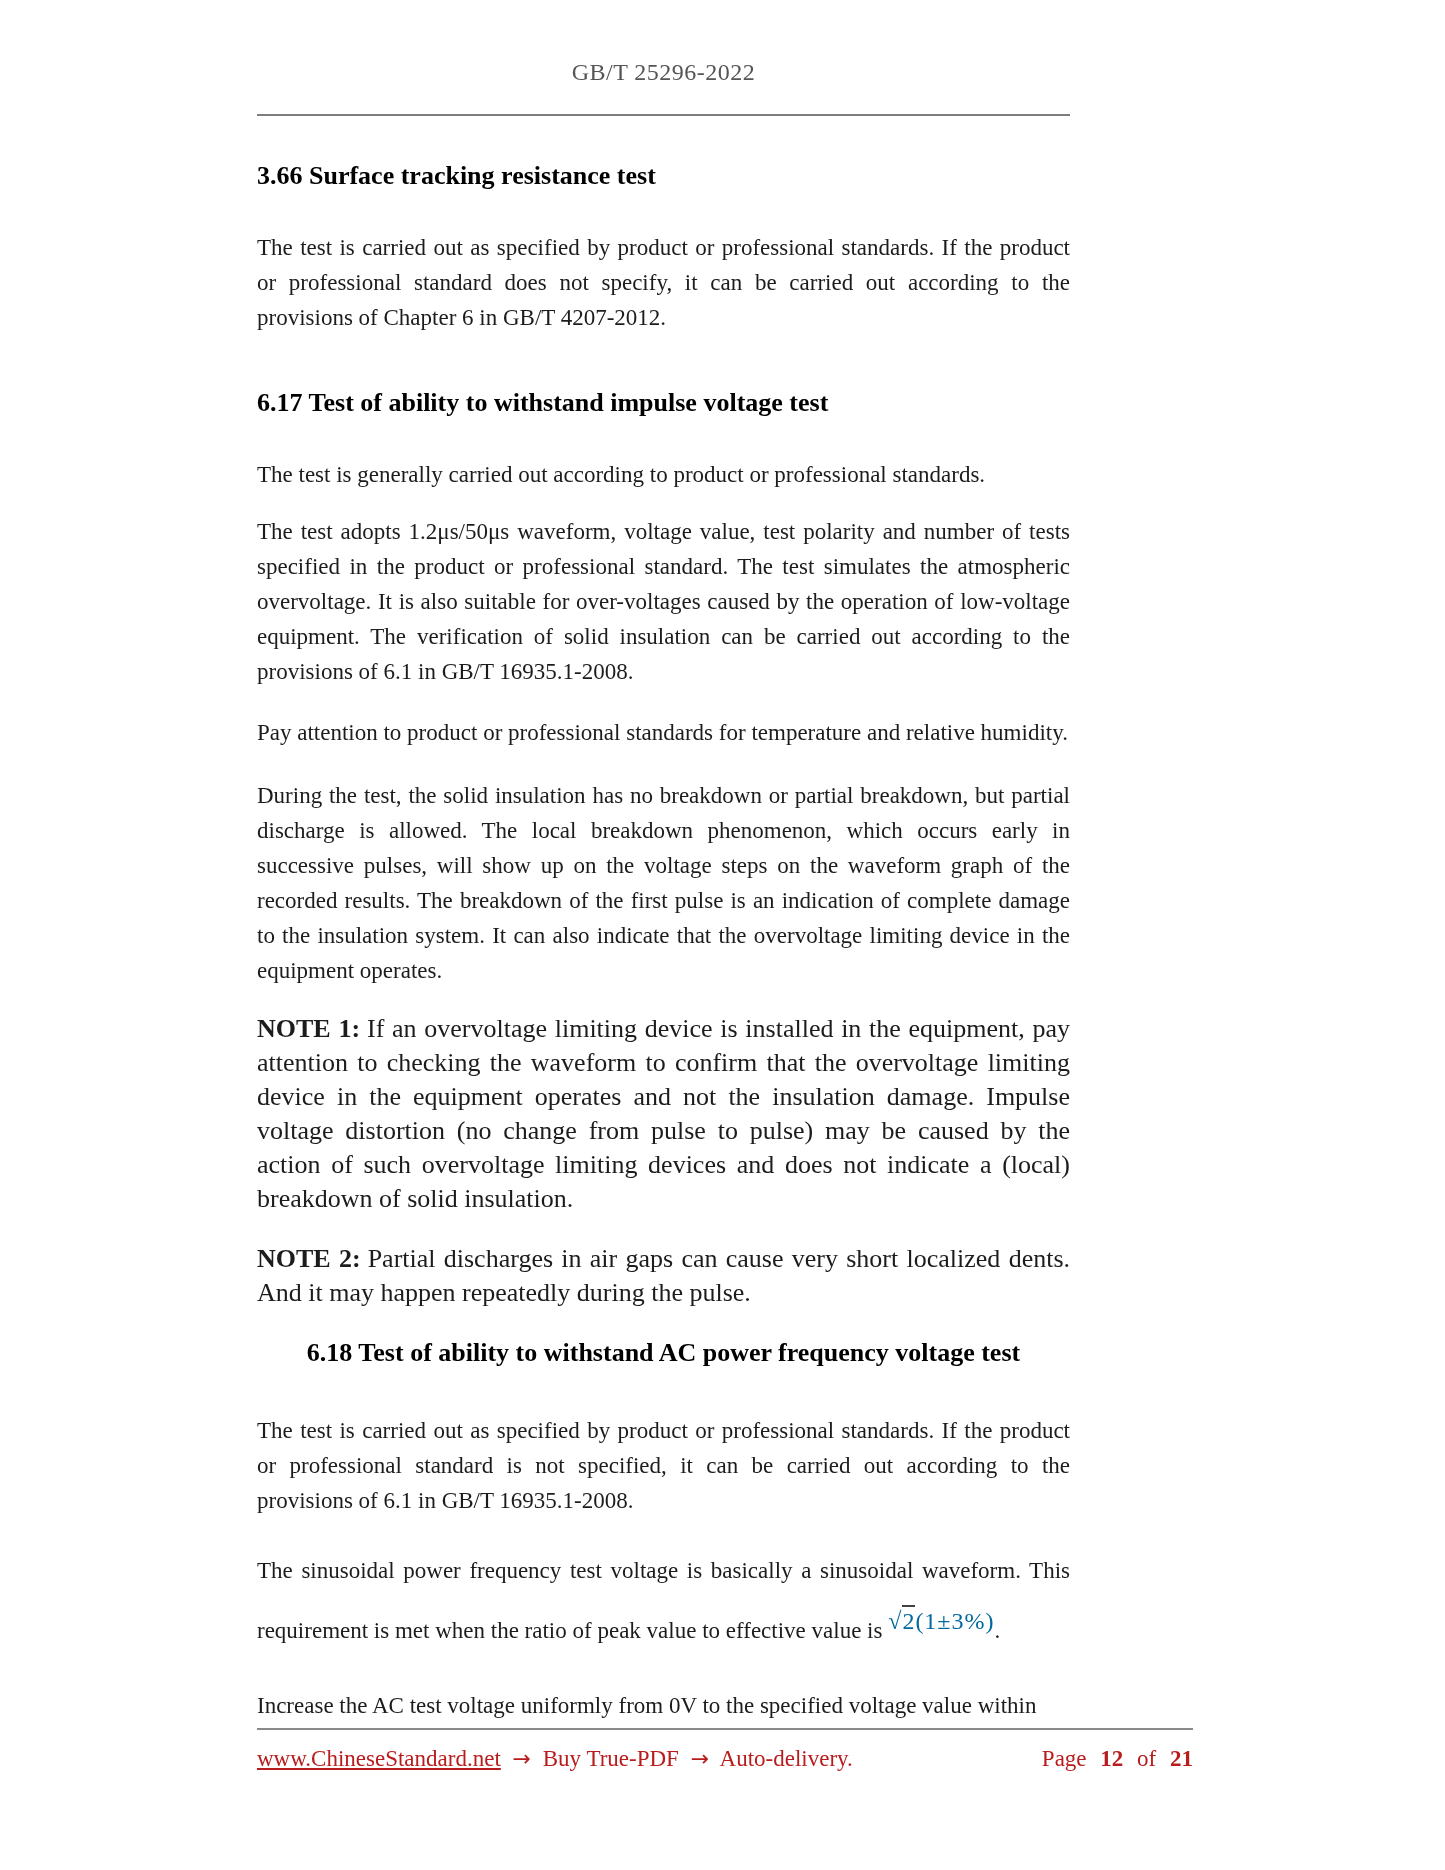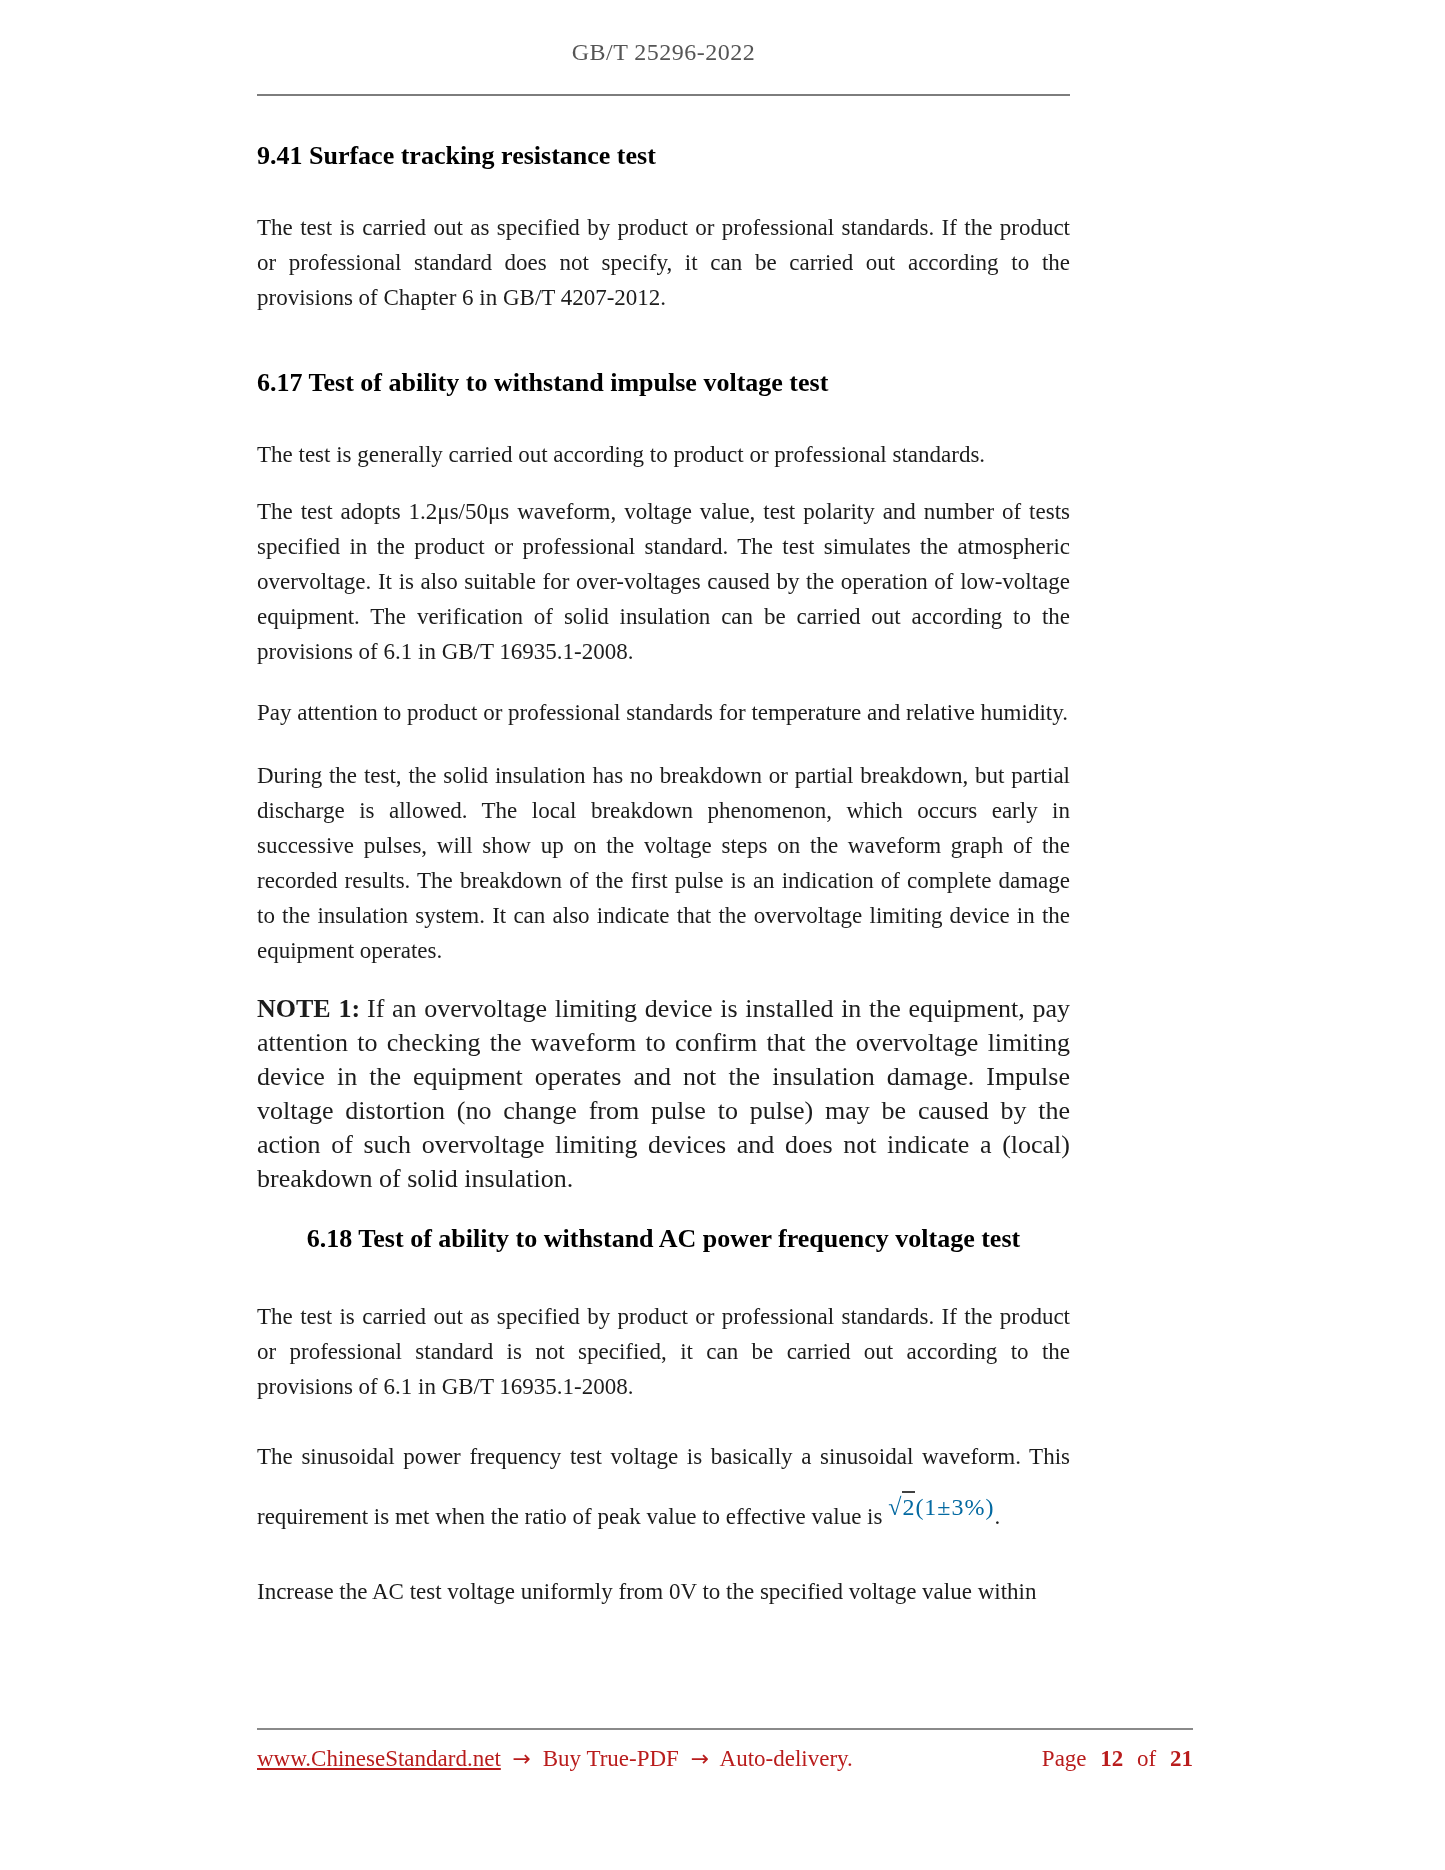--- a/index.html
+++ b/index.html
@@ -4,21 +4,21 @@
 <style>
   html, body { margin: 0; padding: 0; background: #ffffff; }
   .page {
     position: relative;
     width: 1324px;
     height: 1870px;
     background: #ffffff;
     font-family: "Liberation Serif", serif;
     color: #1c1c1c;
     box-sizing: border-box;
-    padding: 36px 254px 0 257px;
+    padding: 56px 254px 0 257px;
     overflow: hidden;
   }
   .doc-number {
     text-align: center;
     font-size: 24px;
     line-height: 32px;
     color: #555555;
     letter-spacing: 0.5px;
   }
   .header-rule {
@@ -95,31 +95,32 @@
 
 <div class="page">
 
   <div class="running-header">
     <div class="doc-number">GB/T 25296-2022</div>
     <div class="header-rule"></div>
   </div>
 
   <main>
 
-    <h2 class="mt-h616">9.41 Surface tracking resistance test</h2>
+    <h2 class="mt-h616">3.66 Surface tracking resistance test</h2>
     <p class="mt-p616">The test is carried out as specified by product or professional standards. If the product or professional standard does not specify, it can be carried out according to the provisions of Chapter 6 in GB/T 4207-2012.</p>
 
     <h2 class="mt-h617">6.17 Test of ability to withstand impulse voltage test</h2>
     <p class="mt-p617a">The test is generally carried out according to product or professional standards.</p>
     <p class="mt-p617b">The test adopts 1.2μs/50μs waveform, voltage value, test polarity and number of tests specified in the product or professional standard. The test simulates the atmospheric overvoltage. It is also suitable for over-voltages caused by the operation of low-voltage equipment. The verification of solid insulation can be carried out according to the provisions of 6.1 in GB/T 16935.1-2008.</p>
     <p class="mt-p617c">Pay attention to product or professional standards for temperature and relative humidity.</p>
     <p class="mt-p617d">During the test, the solid insulation has no breakdown or partial breakdown, but partial discharge is allowed. The local breakdown phenomenon, which occurs early in successive pulses, will show up on the voltage steps on the waveform graph of the recorded results. The breakdown of the first pulse is an indication of complete damage to the insulation system. It can also indicate that the overvoltage limiting device in the equipment operates.</p>
 
     <p class="note mt-note1"><b>NOTE 1:</b><span>If an overvoltage limiting device is installed in the equipment, pay attention to checking the waveform to confirm that the overvoltage limiting device in the equipment operates and not the insulation damage. Impulse voltage distortion (no change from pulse to pulse) may be caused by the action of such overvoltage limiting devices and does not indicate a (local) breakdown of solid insulation.</span></p>
 
+    <p class="note mt-note2"><b>NOTE 2:</b><span>Partial discharges in air gaps can cause very short localized dents. And it may happen repeatedly during the pulse.</span></p>
 
     <h2 class="mt-h618">6.18 Test of ability to withstand AC power frequency voltage test</h2>
     <p class="mt-p618a">The test is carried out as specified by product or professional standards. If the product or professional standard is not specified, it can be carried out according to the provisions of 6.1 in GB/T 16935.1-2008.</p>
 
     <p class="mt-p618b"><span>The sinusoidal power frequency test voltage is basically a sinusoidal waveform. This requirement is met when the ratio of peak value to effective value is</span>
       <span class="formula"><span>√</span><span class="radicand">2</span><span>(1±3%)</span></span><span>.</span></p>
 
     <p class="mt-p618c">Increase the AC test voltage uniformly from 0V to the specified voltage value within</p>
 
   </main>

